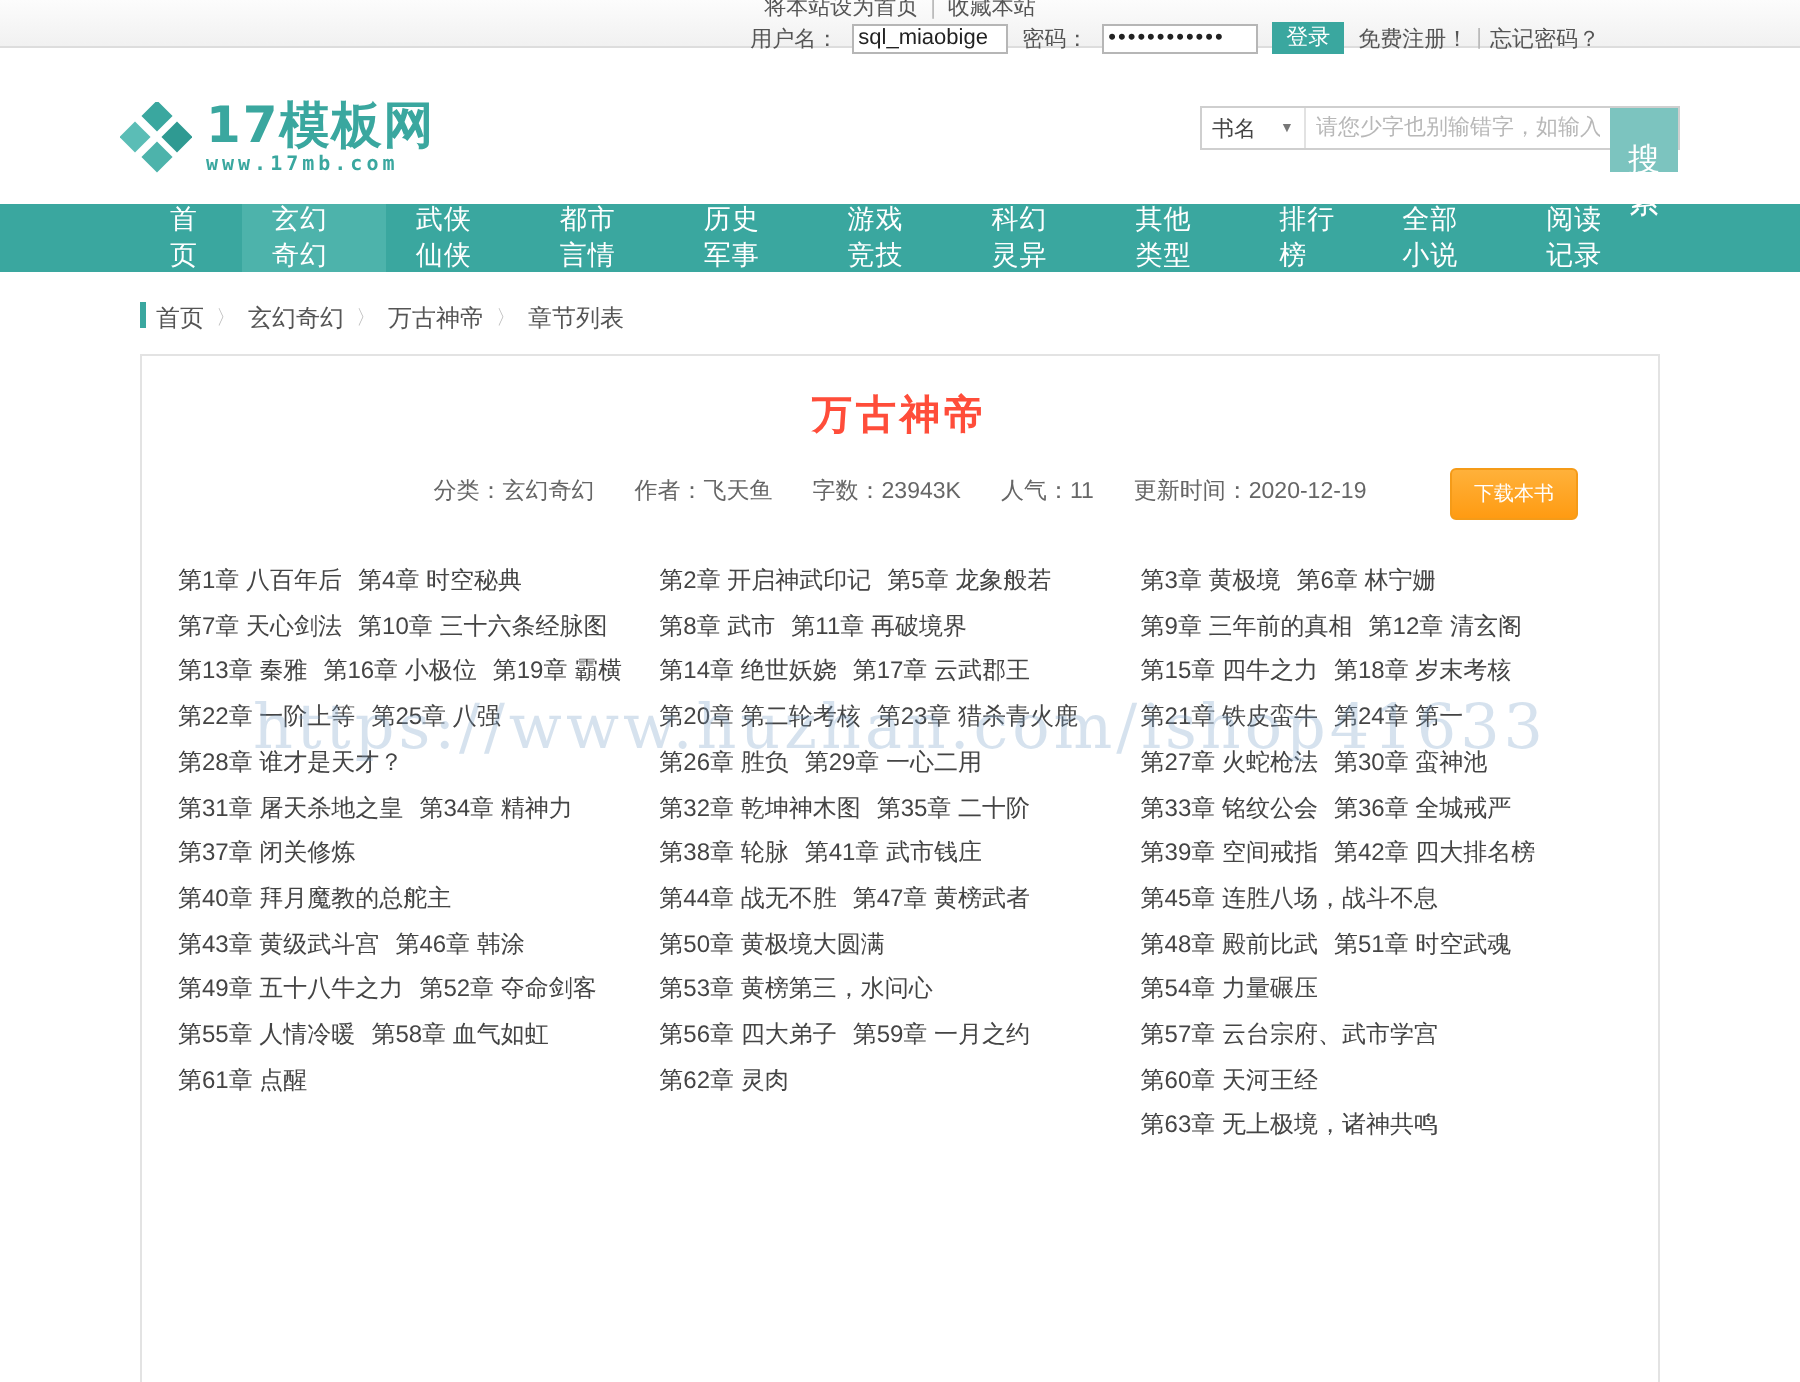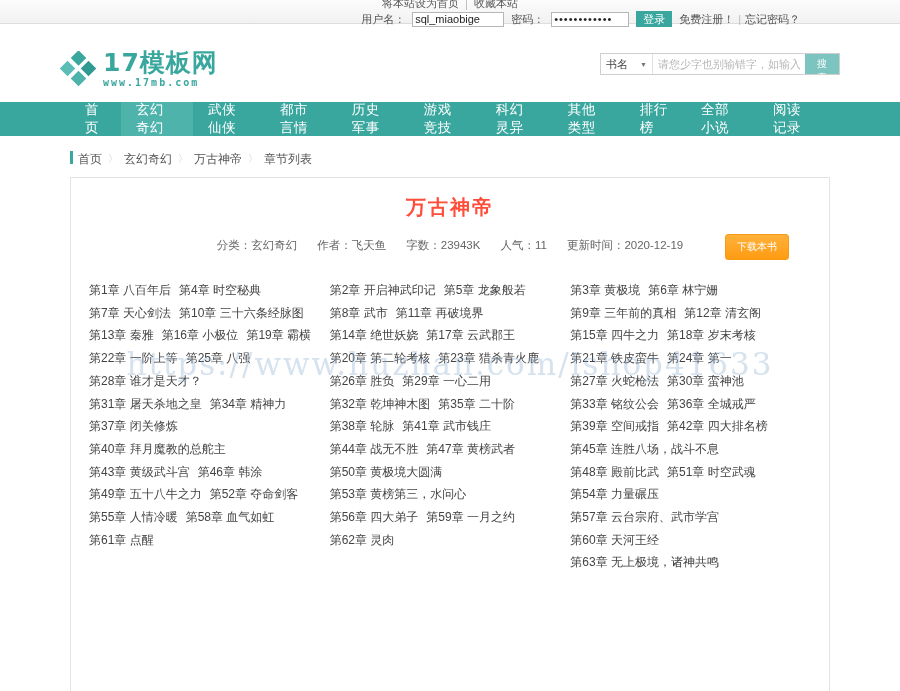--- a/index.html
+++ b/index.html
@@ -31,21 +31,21 @@
     flex-direction: column;
   }
   .topbar-left { display: flex; align-items: center; gap: 6px; }
   .tb-sep { color: #bbb; }
   .topbar-right {
     margin-left: auto;
     display: flex; align-items: center; gap: 7px;
   }
   .tb-label { color: #555; }
   .tb-input {
-    height: 15px; width: 92px;
+    height: 15px; width: 78px;
     border: 1px solid #b6b6b6;
     background: #fff;
     font-size: 11px;
     padding: 0 2px;
     color: #222;
     font-family: "Liberation Sans", sans-serif;
   }
   .tb-input.pw { width: 78px; letter-spacing: 1px; }
   .tb-login {
     background: #3aa79f;
@@ -101,22 +101,22 @@
   }
   .caret { font-size: 7px; color: #777; }
   .search-input {
     flex: 1; border: none; outline: none;
     font-size: 11px; padding: 0 5px; color: #333;
     font-family: "Liberation Sans", sans-serif;
   }
   .search-input::placeholder { color: #b8b8b8; }
   .search-btn {
     background: #7cc4bf; color: #fff;
-    border: none; font-size: 10px;
-    padding: 3px 9px; cursor: pointer;
+    border: none; font-size: 16px;
+    padding: 16px 9px; cursor: pointer;
     font-family: "Liberation Sans", sans-serif;
   }
   .hot-row {
     margin-top: 5px; font-size: 11px; color: #aaa;
     display: flex; gap: 7px; padding-left: 44px;
   }
   .hot-row .k { color: #bbb; }
 
   
   .nav {

